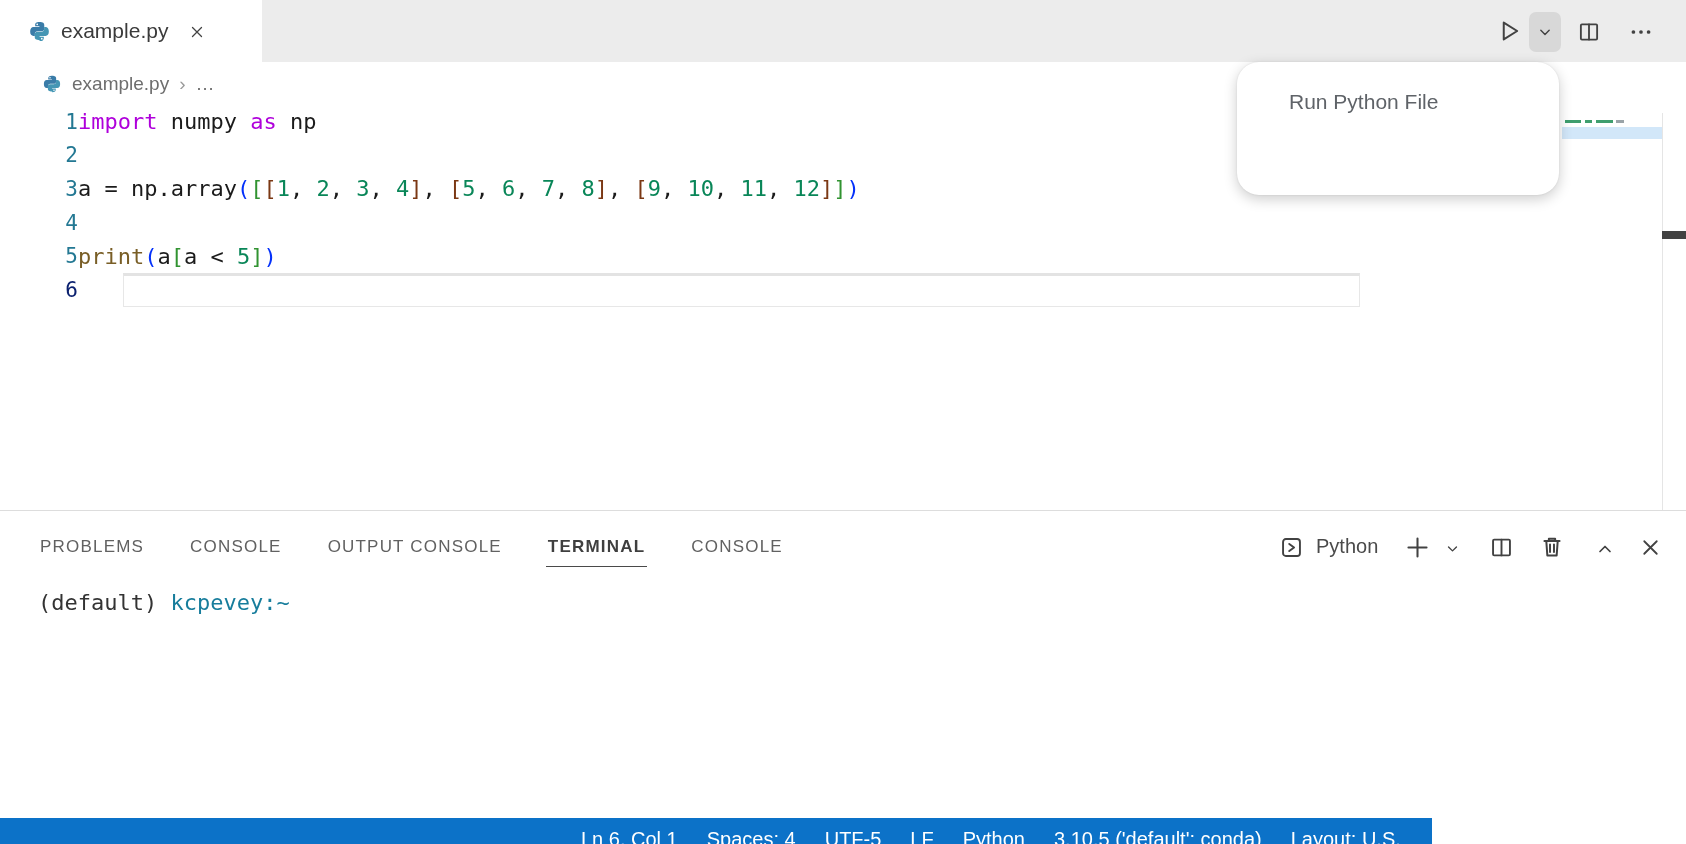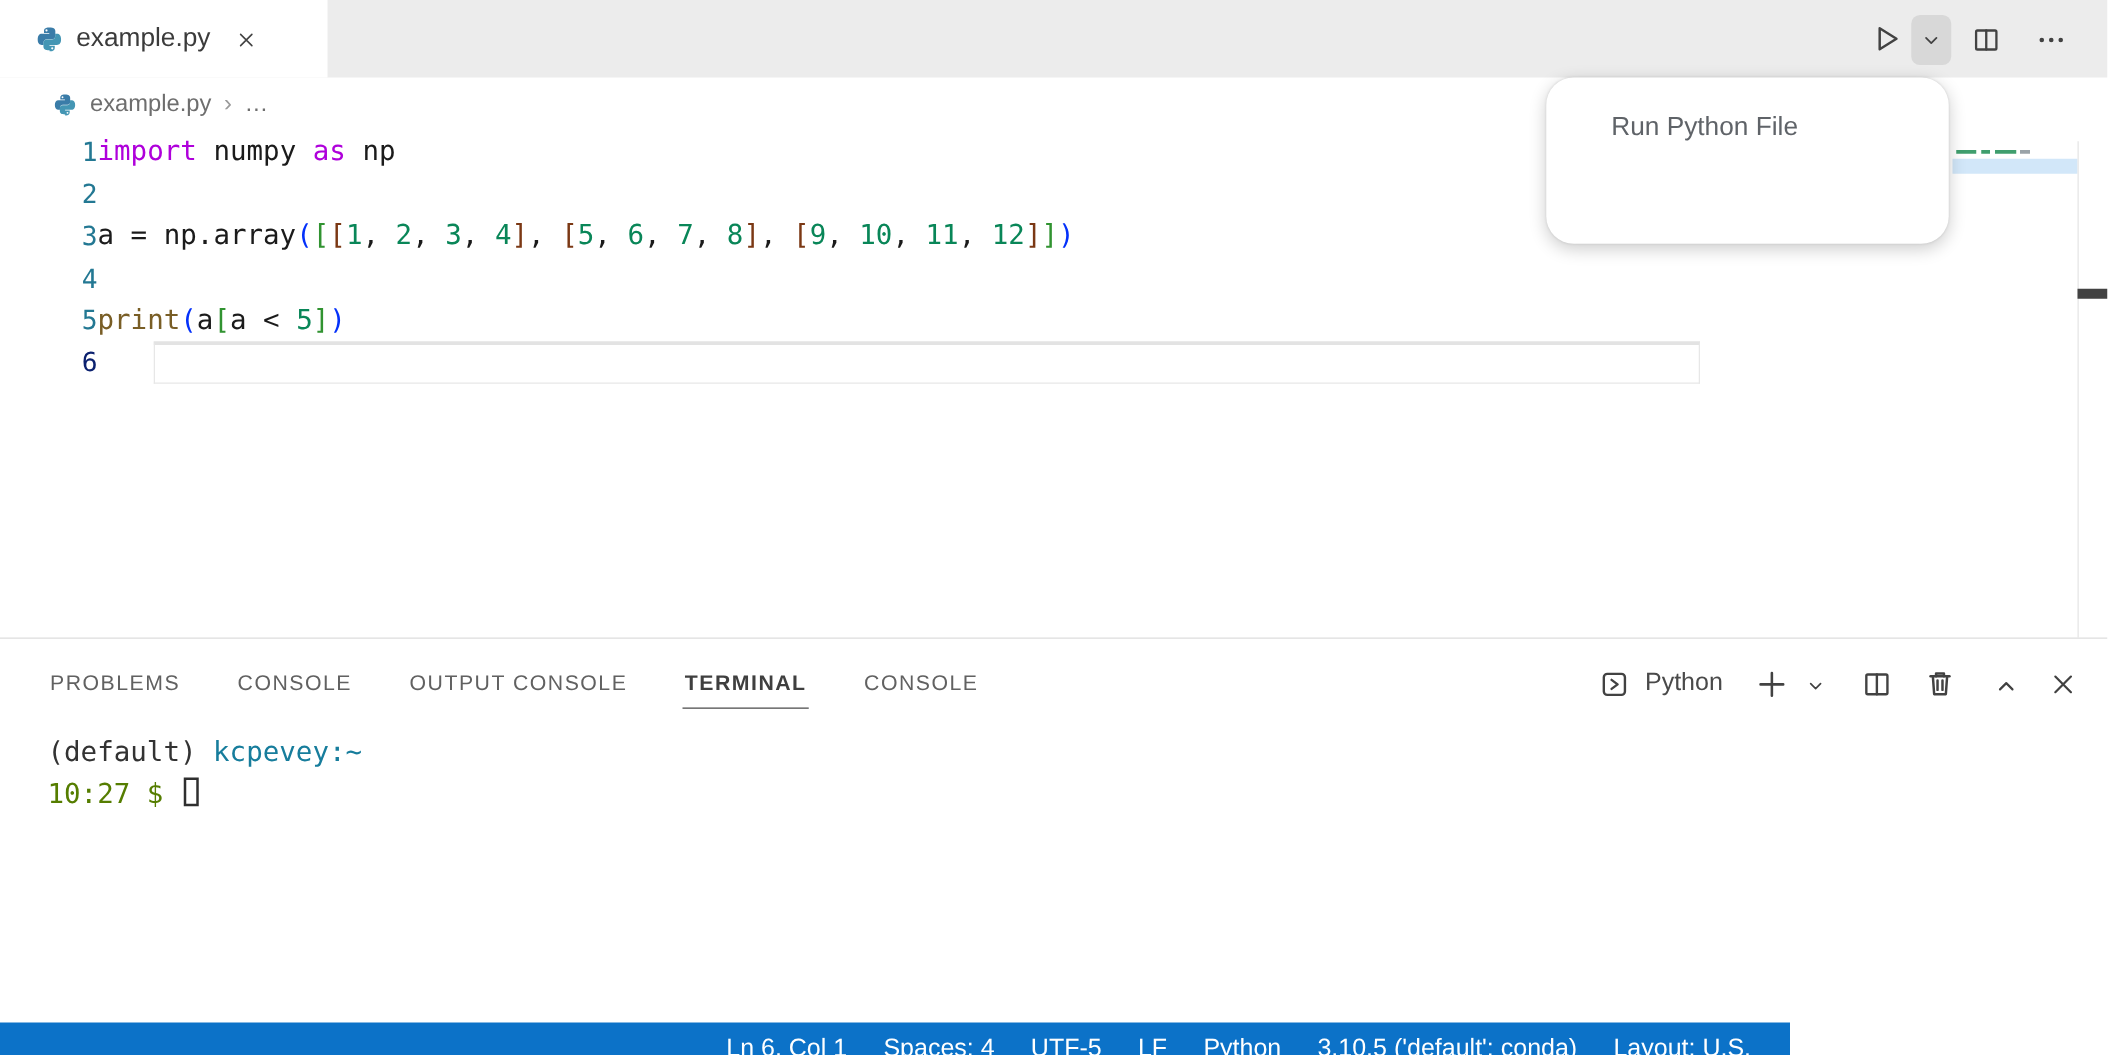--- a/index.html
+++ b/index.html
@@ -221,21 +221,20 @@
   </svg>
 </button>
 <button class="pn-act" style="left:1638px; top:535px;">
   <svg width="25" height="25" viewBox="0 0 24 24">
     <path class="icon-stroke" d="M6 6l12 12M18 6L6 18"></path>
   </svg>
 </button>
 
 <div class="terminal">
     <div class="term-line"><span class="tk-tdef">(default) </span><span class="tk-tcyan">kcpevey:~</span></div>
-    <div class="term-line"><span class="tk-tgreen">10:27 $ </span><span class="term-cursor"></span></div>
   </div>
 
 <div class="statusbar">
   <div class="status-items">
       <div class="status-item">Ln 6, Col 1</div>
       <div class="status-item">Spaces: 4</div>
       <div class="status-item">UTF-5</div>
       <div class="status-item">LF</div>
       <div class="status-item">Python</div>
       <div class="status-item">3.10.5 ('default': conda)</div>

